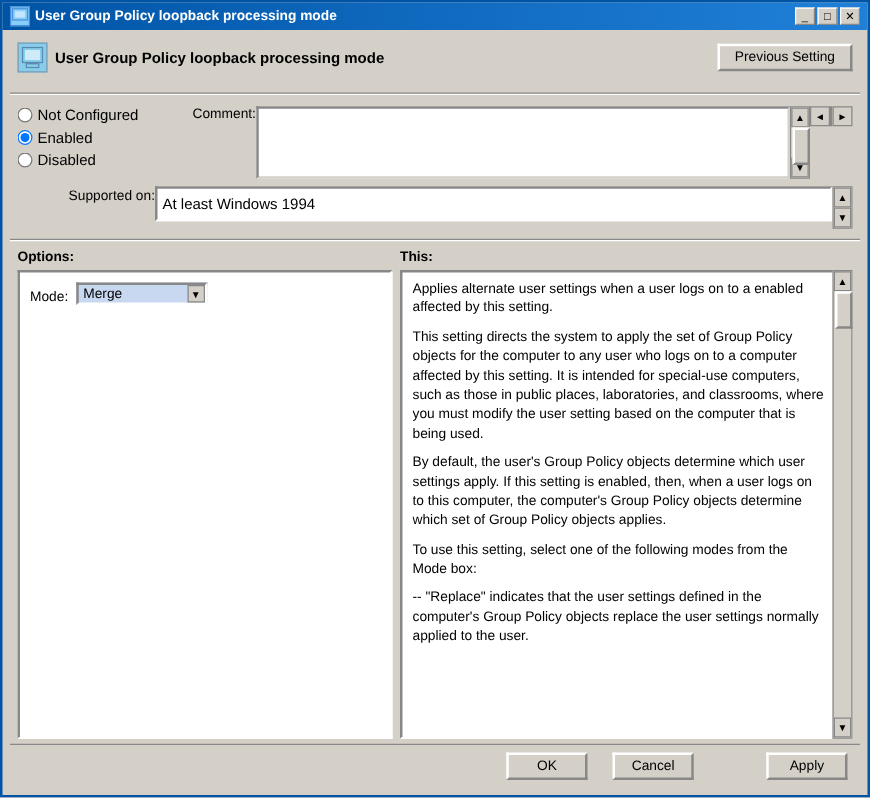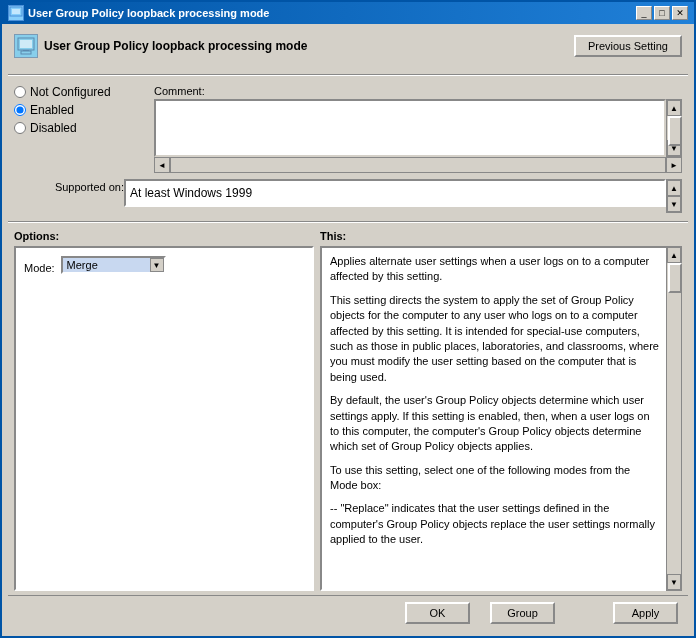--- a/index.html
+++ b/index.html
@@ -405,21 +405,21 @@
         <label class="radio-item">
           <input type="radio" class="radio-input" name="config" checked="" style="">
           <span>Enabled</span>
         </label>
         <label class="radio-item">
           <input type="radio" class="radio-input" name="config" style="">
           <span>Disabled</span>
         </label>
       </div>
 
-      <div style="flex:1; display:flex; flex-direction:column;">
+      <div style="flex:1; display:flex; flex-direction:row;">
         <span class="field-label">Comment:</span>
         <div style="display:flex; flex:1;">
           <textarea class="comment-inner" style="flex: 1 1 0%; border-width: 2px; border-style: solid; border-image: initial; border-color: rgb(136, 136, 136) rgb(212, 208, 200) rgb(212, 208, 200) rgb(136, 136, 136); height: 58px; outline: none; resize: none; font-size: 11px; padding: 2px;"></textarea>
           <div class="vertical-scrollbar" style="display:flex; flex-direction:column; width:16px;">
             <div class="scroll-btn">▲</div>
             <div class="scroll-track" style="flex:1;">
               <div class="scroll-thumb"></div>
             </div>
             <div class="scroll-btn">▼</div>
           </div>
@@ -429,21 +429,21 @@
           <div style="flex:1; background:#d4d0c8; border:1px solid #888;"></div>
           <div style="width:16px; height:16px; background:#d4d0c8; border:1px solid #888; display:flex; align-items:center; justify-content:center; font-size:8px;">►</div>
         </div>
       </div>
     </div>
 
     <div class="supported-row">
       <span class="supported-label">Supported on:</span>
       <div style="flex:1; display:flex;">
         <div class="supported-value-box" style="flex:1;">
-          <span>At least Windows 1999</span>
+          <span>At least Windows 1994</span>
         </div>
         <div style="width:16px; display:flex; flex-direction:column; background:#d4d0c8; border:1px solid #888;">
           <div class="scroll-btn">▲</div>
           <div style="flex:1;"></div>
           <div class="scroll-btn">▼</div>
         </div>
       </div>
     </div>
 
     <div class="separator"></div>
@@ -464,37 +464,37 @@
             </div>
           </div>
         </div>
       </div>
 
       <div class="help-panel">
         <span class="panel-title">This:</span>
         <div style="flex:1; display:flex; position:relative; min-height:0;">
           <div class="help-box" style="flex:1; padding-right:20px;">
             <div class="help-text-content">
-              <p>Applies alternate user settings when a user logs on to a computer affected by this setting.</p>
+              <p>Applies alternate user settings when a user logs on to a enabled affected by this setting.</p>
               <p>This setting directs the system to apply the set of Group Policy objects for the computer to any user who logs on to a computer affected by this setting. It is intended for special-use computers, such as those in public places, laboratories, and classrooms, where you must modify the user setting based on the computer that is being used.</p>
               <p>By default, the user's Group Policy objects determine which user settings apply. If this setting is enabled, then, when a user logs on to this computer, the computer's Group Policy objects determine which set of Group Policy objects applies.</p>
               <p>To use this setting, select one of the following modes from the Mode box:</p>
               <p>--  "Replace" indicates that the user settings defined in the computer's Group Policy objects replace the user settings normally applied to the user.</p>
             </div>
           </div>
           <div style="width:16px; background:#d4d0c8; border:1px solid #888; display:flex; flex-direction:column; position:absolute; right:0; top:0; bottom:0;">
             <div class="scroll-btn">▲</div>
             <div style="flex:1; position:relative;">
               <div class="scroll-thumb"></div>
             </div>
             <div class="scroll-btn">▼</div>
           </div>
         </div>
       </div>
     </div>
 
     <div class="footer">
       <button class="btn" style="min-width:65px;">OK</button>
-      <button class="btn" style="min-width:65px;">Group</button>
+      <button class="btn" style="min-width:65px;">Cancel</button>
       <button class="btn" style="min-width:65px;margin-left:38px;">Apply</button>
     </div>
   </div>
 </div>
 
 </body></html>

